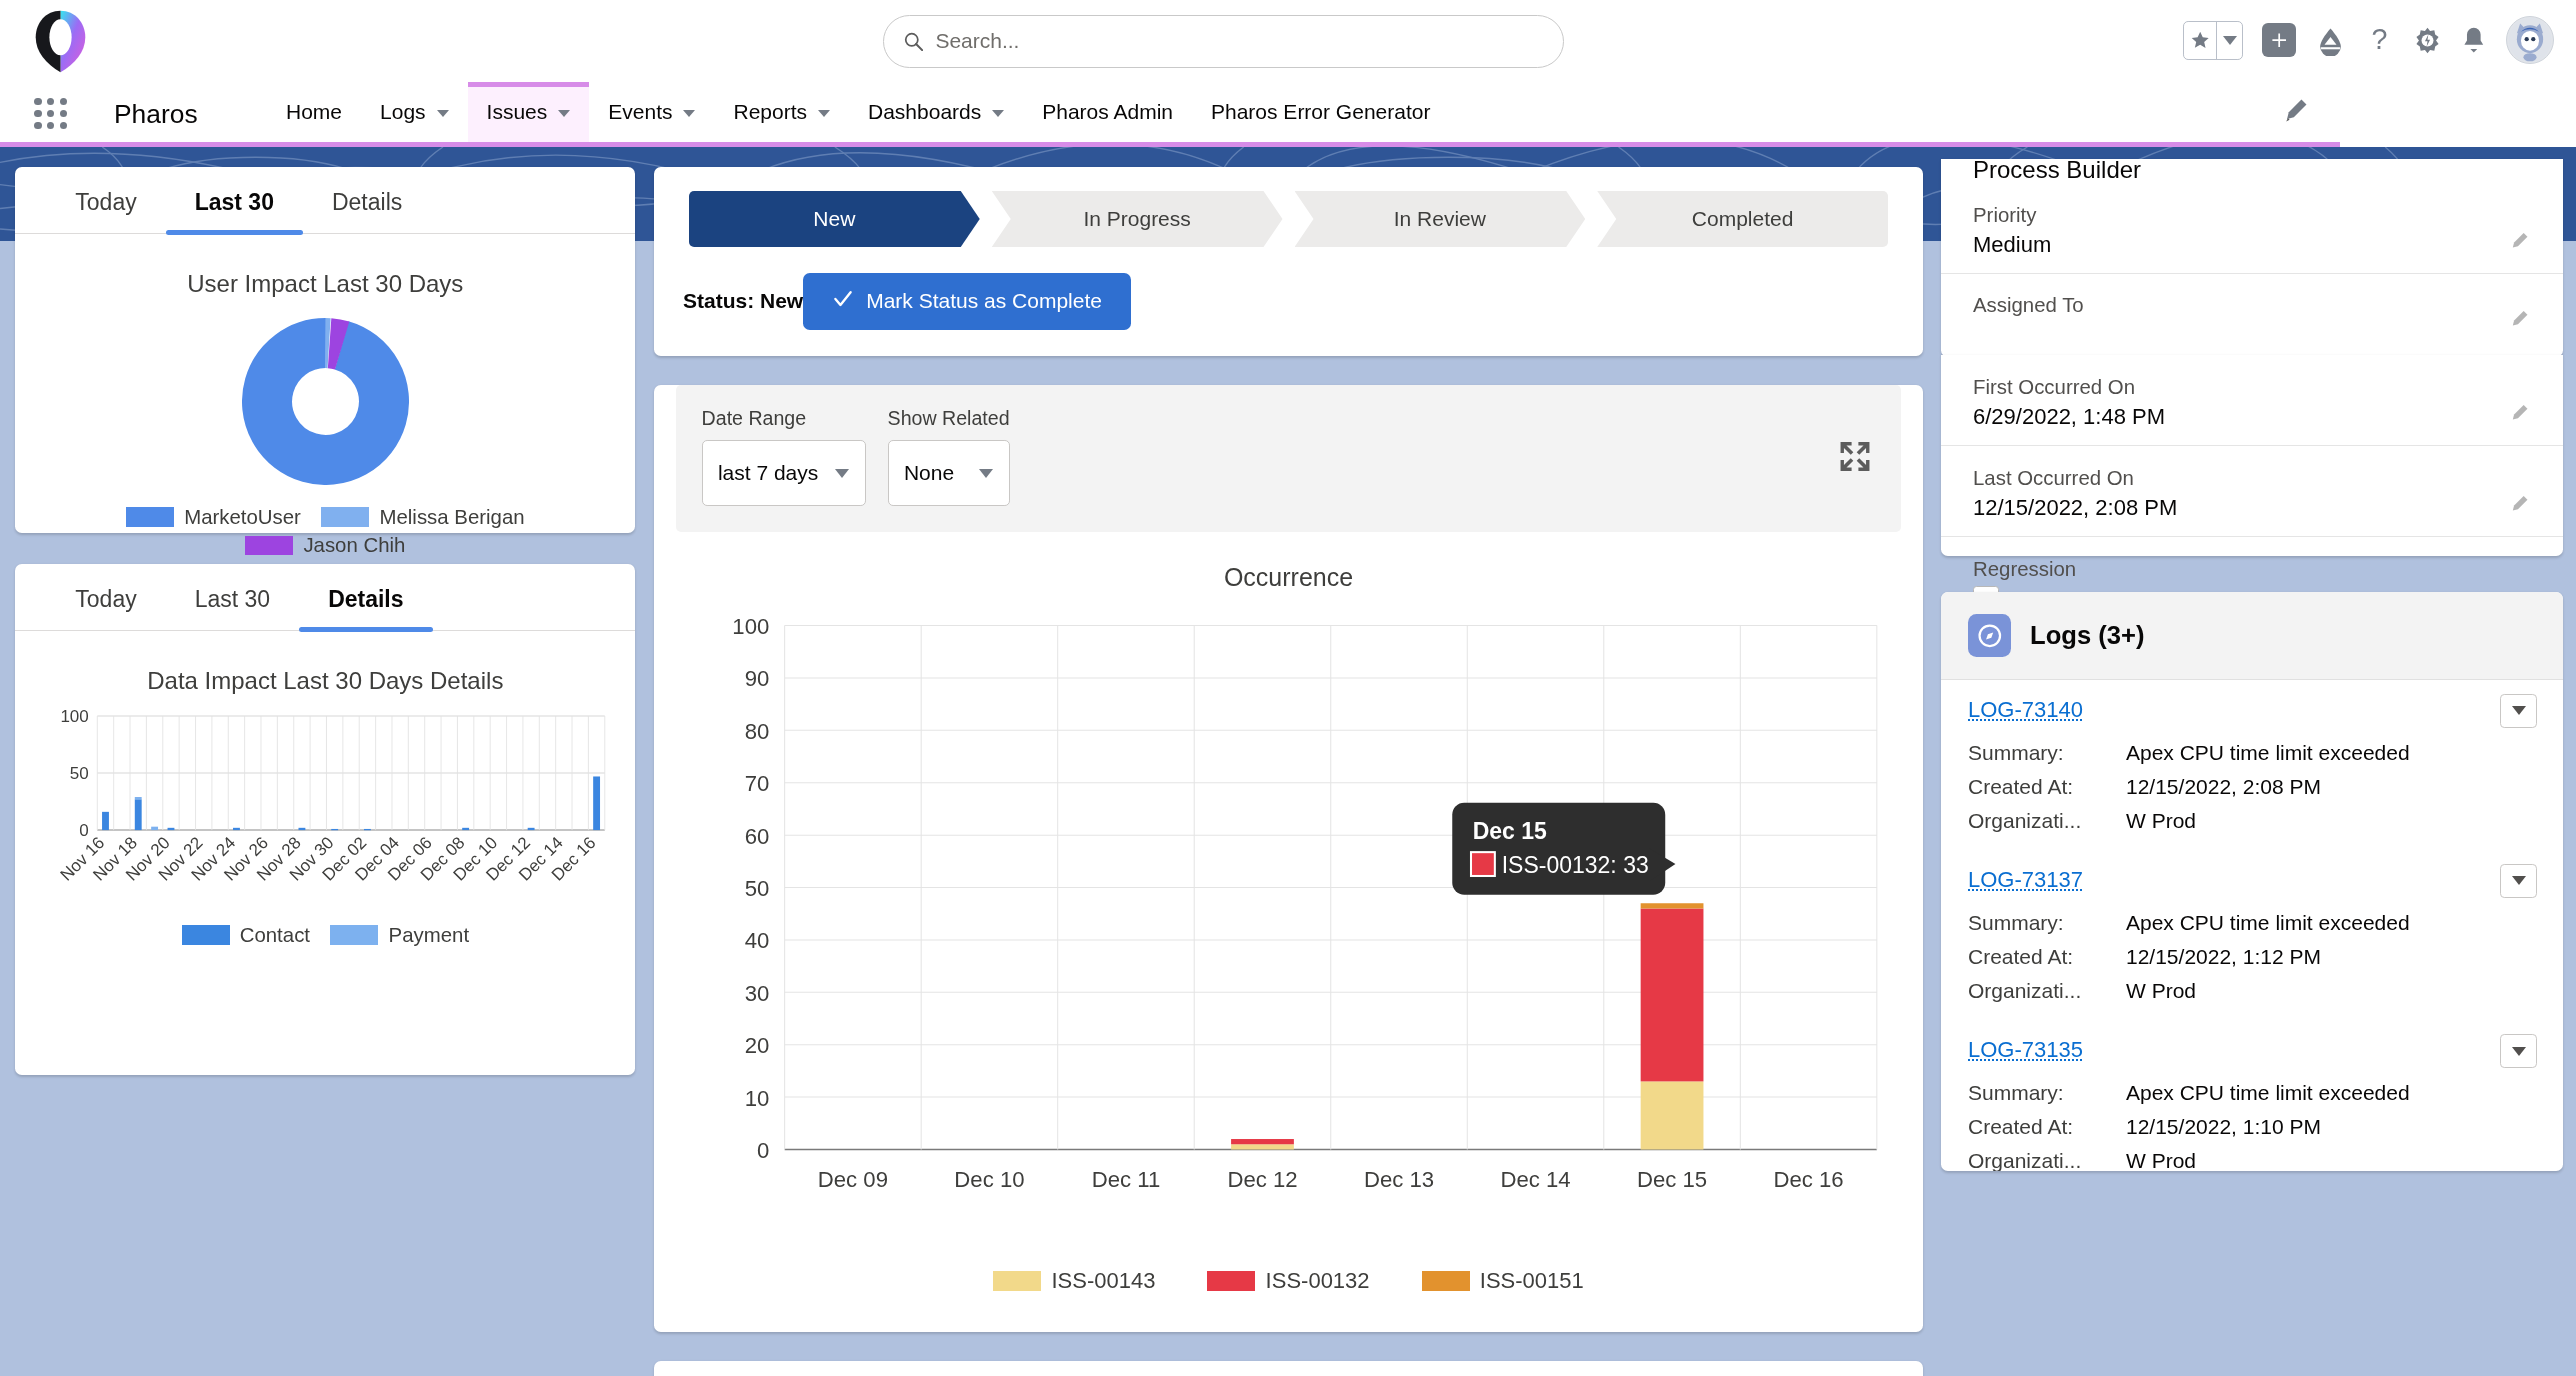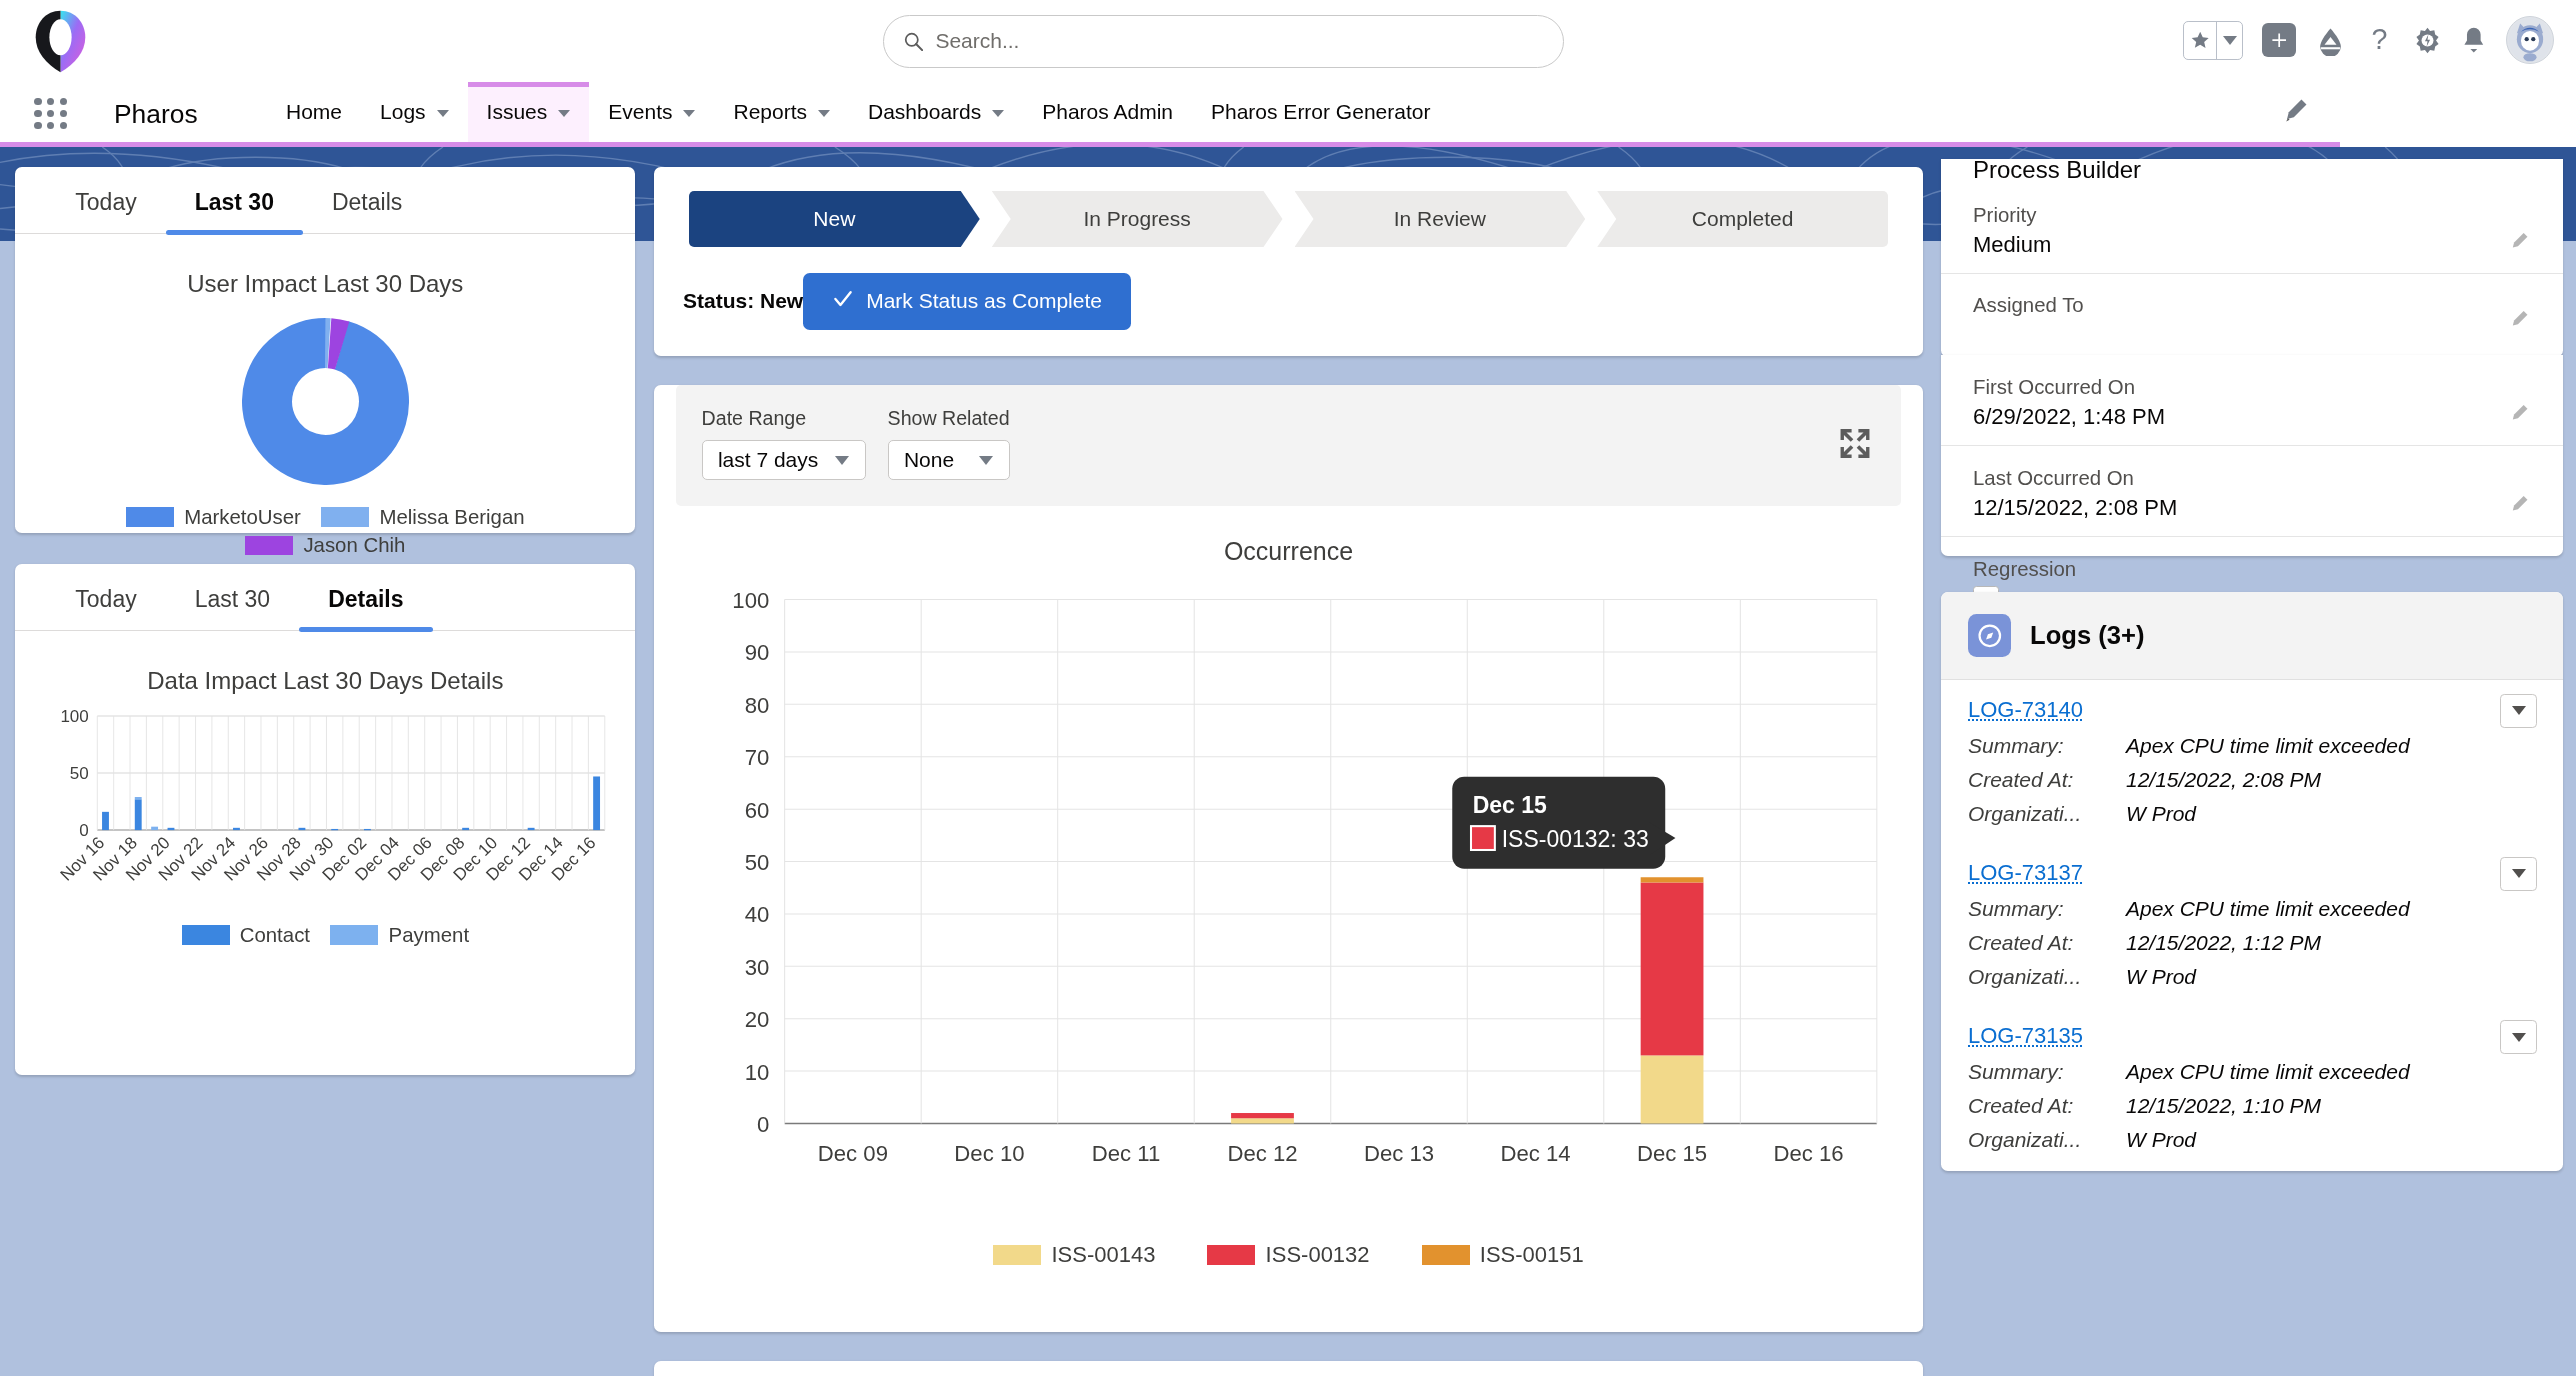--- a/index.html
+++ b/index.html
@@ -171,21 +171,21 @@
   
   .filter-bar {
     margin: 22px 22px 0; background: #f3f3f3; border-radius: 5.1px;
     padding: 22px 25.6px 25.6px; display: flex; align-items: flex-end; gap: 22px;
     position: relative;
   }
   .filter-group { display: flex; flex-direction: column; gap: 10.2px; }
   .filter-label { font-size: 19.6px; color: #3e3e3c; }
   .select-box {
     background: #fff; border: 0.9px solid #c9c7c5; border-radius: 5.1px;
-    height: 40px; min-width: 119px; padding: 0 15.3px;
+    height: 66px; min-width: 119px; padding: 0 15.3px;
     display: flex; align-items: center; justify-content: space-between;
     gap: 17px; font-size: 21px; color: #080707; cursor: pointer;
   }
   .sel-caret {
     width: 0; height: 0; border-left: 7.7px solid transparent;
     border-right: 7.7px solid transparent; border-top: 9.4px solid #747b85;
   }
   .expand-icon { position: absolute; right: 29px; top: 50%; transform: translateY(-50%); cursor: pointer; }
 
   
@@ -219,21 +219,21 @@
   .logs-icon {
     width: 43px; height: 43px; border-radius: 8.5px; background: #7a93d8;
     display: flex; align-items: center; justify-content: center;
   }
   .logs-title { font-size: 25.6px; font-weight: 700; color: #080707; }
   .log-item { padding: 17px 27px 12px; position: relative; }
   .log-link {
     font-size: 22px; color: #0a6ed1; text-decoration: underline;
     text-decoration-style: dotted; cursor: pointer;
   }
-  .log-rows { margin-top: 6px; font-style: italic; }
+  .log-rows { margin-top: 13px; }
   .log-row { display: flex; font-size: 21px; color: #080707; line-height: 1.62; }
   .log-row .k { width: 158px; flex: none; color: #3e3e3c; }
   .log-caret {
     position: absolute; right: 25.6px; top: 13.6px;
     width: 37px; height: 34px; border: 0.9px solid #c9c7c5; border-radius: 4.3px;
     background: #fff; display: flex; align-items: center; justify-content: center;
     cursor: pointer;
   }
 
   .tri-down {

